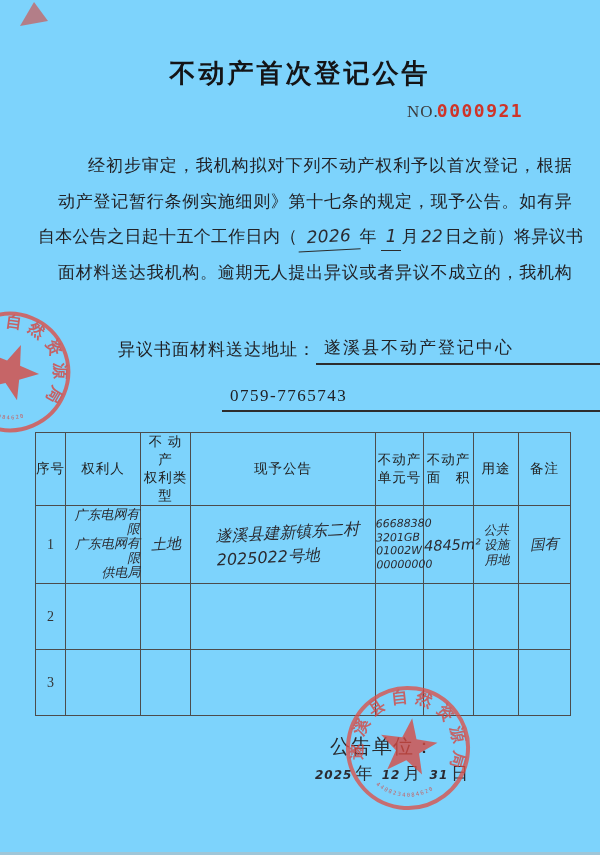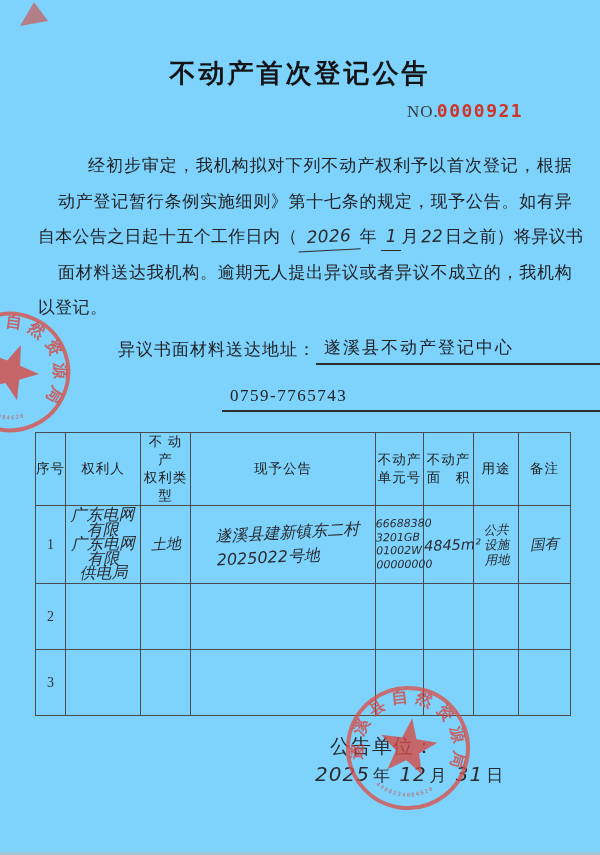--- a/index.html
+++ b/index.html
@@ -32,31 +32,31 @@
   .addr{top:336px;padding-left:80px;}
   .contact{top:386px;padding-left:184px;}
   .contact .fvalue{letter-spacing:1.5px;}
   
   table.reg{position:absolute;left:35px;top:432px;width:535px;border-collapse:collapse;table-layout:fixed;}
   table.reg th,table.reg td{border:1px solid #4c4c4c;padding:0;text-align:center;vertical-align:middle;overflow:visible;}
   table.reg th{font-weight:normal;font-size:13.5px;line-height:18px;letter-spacing:1px;color:#222;height:55px;}
   .r1{height:78px;} .r2{height:66px;} .r3{height:66px;}
   .seq{font-size:14px;color:#333;}
   .cellblock{display:inline-block;}
-  .hw-owner{font-size:16px;line-height:14.5px;transform:rotate(-1deg);text-align:center;}
+  .hw-owner{font-size:13px;line-height:14.5px;transform:rotate(-1deg);text-align:right;}
   .hw-type{font-size:15px;transform:rotate(-3deg);}
   .hw-loc{font-size:16px;line-height:24px;text-align:left;transform:rotate(-3deg);padding-left:10px;}
   .hw-unit{font-size:11px;line-height:13.5px;text-align:left;transform:rotate(-1deg);}
   .hw-area{font-size:14.5px;transform:rotate(-2deg);}
   .hw-use{font-size:12.5px;line-height:15px;transform:rotate(-2deg);text-align:left;}
   .hw-note{font-size:14.5px;transform:rotate(-4deg);}
   
   .funit{position:absolute;left:330px;top:733px;font-size:20px;letter-spacing:1px;color:#2a2a2e;}
   .fdate{position:absolute;left:312px;top:762px;font-size:17px;letter-spacing:1px;color:#2a2a2e;white-space:nowrap;}
-  .fdate .hw{font-size:20px;margin:12px 3px;}
+  .fdate .hw{font-size:12px;margin:12px 3px;font-weight:bold;}
   
   .stamp{position:absolute;pointer-events:none;}
   .stamp-bottom{left:338px;top:678px;width:140px;height:140px;transform:rotate(8deg);transform-origin:center;}
   .stamp-left{left:-58px;top:304px;width:136px;height:136px;transform:rotate(22deg);transform-origin:center;}
   .corner-mark{position:absolute;left:19px;top:1px;width:30px;height:27px;opacity:.75;}
   .scan-edge{position:absolute;left:0;right:0;bottom:0;height:3px;background:#bcbcba;opacity:.55;}
 </style>
 </head>
 <body>
 
@@ -72,21 +72,20 @@
     <span class="pfx">NO.</span><span class="digits">0000921</span>
   </div>
 
   <div class="para">
     <div class="pline j indent">经初步审定，我机构拟对下列不动产权利予以首次登记，根据《不</div>
     <div class="pline j">动产登记暂行条例实施细则》第十七条的规定，现予公告。如有异议，请</div>
     <div class="pline">
       <span>自本公告之日起十五个工作日内（</span><span class="uline u-year hw">2026</span><span>年</span> <span class="uline u-month hw">1</span><span>月</span><span class="hw-day hw">22</span><span>日之前）将异议书</span>
     </div>
     <div class="pline j">面材料送达我机构。逾期无人提出异议或者异议不成立的，我机构将予</div>
-    <div class="pline">以登记。</div>
   </div>
 
   <div class="field addr">
     <span class="flabel">异议书面材料送达地址：</span>
     <span class="fvalue">遂溪县不动产登记中心</span>
   </div>
 
   <div class="field contact">
     <span class="fvalue">0759-7765743</span>
   </div>

